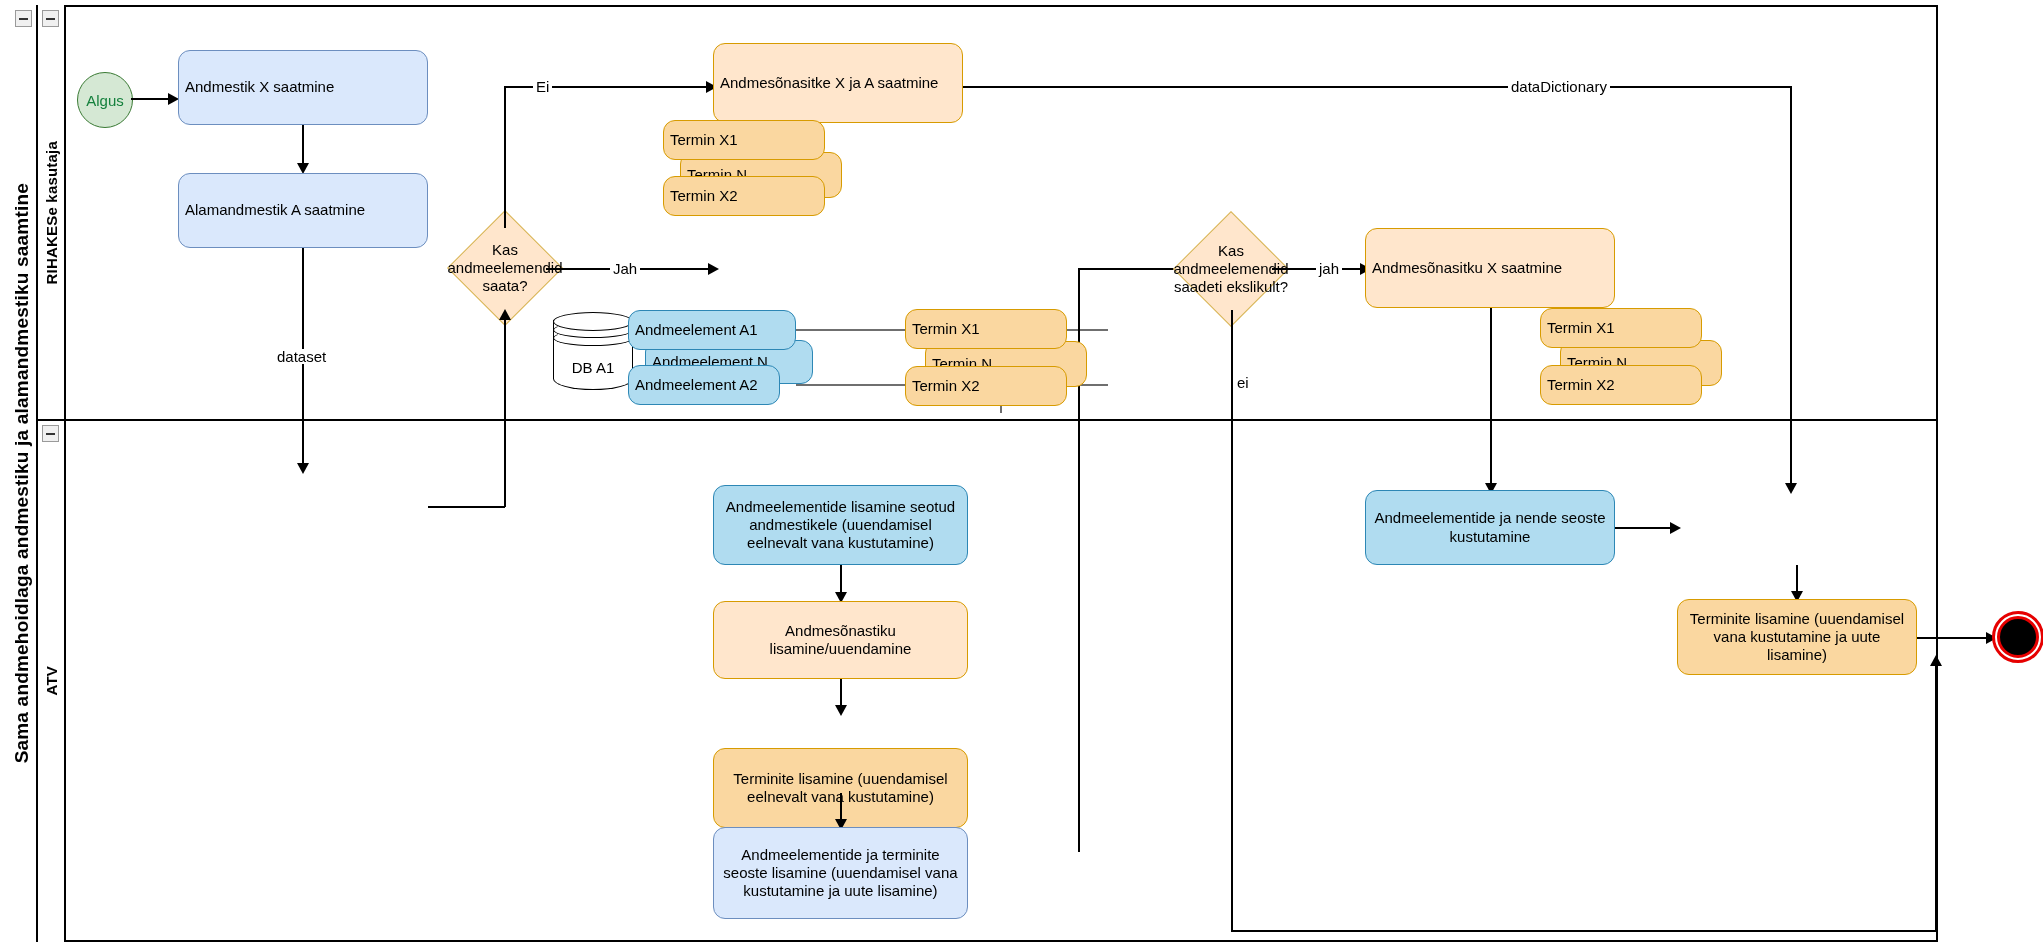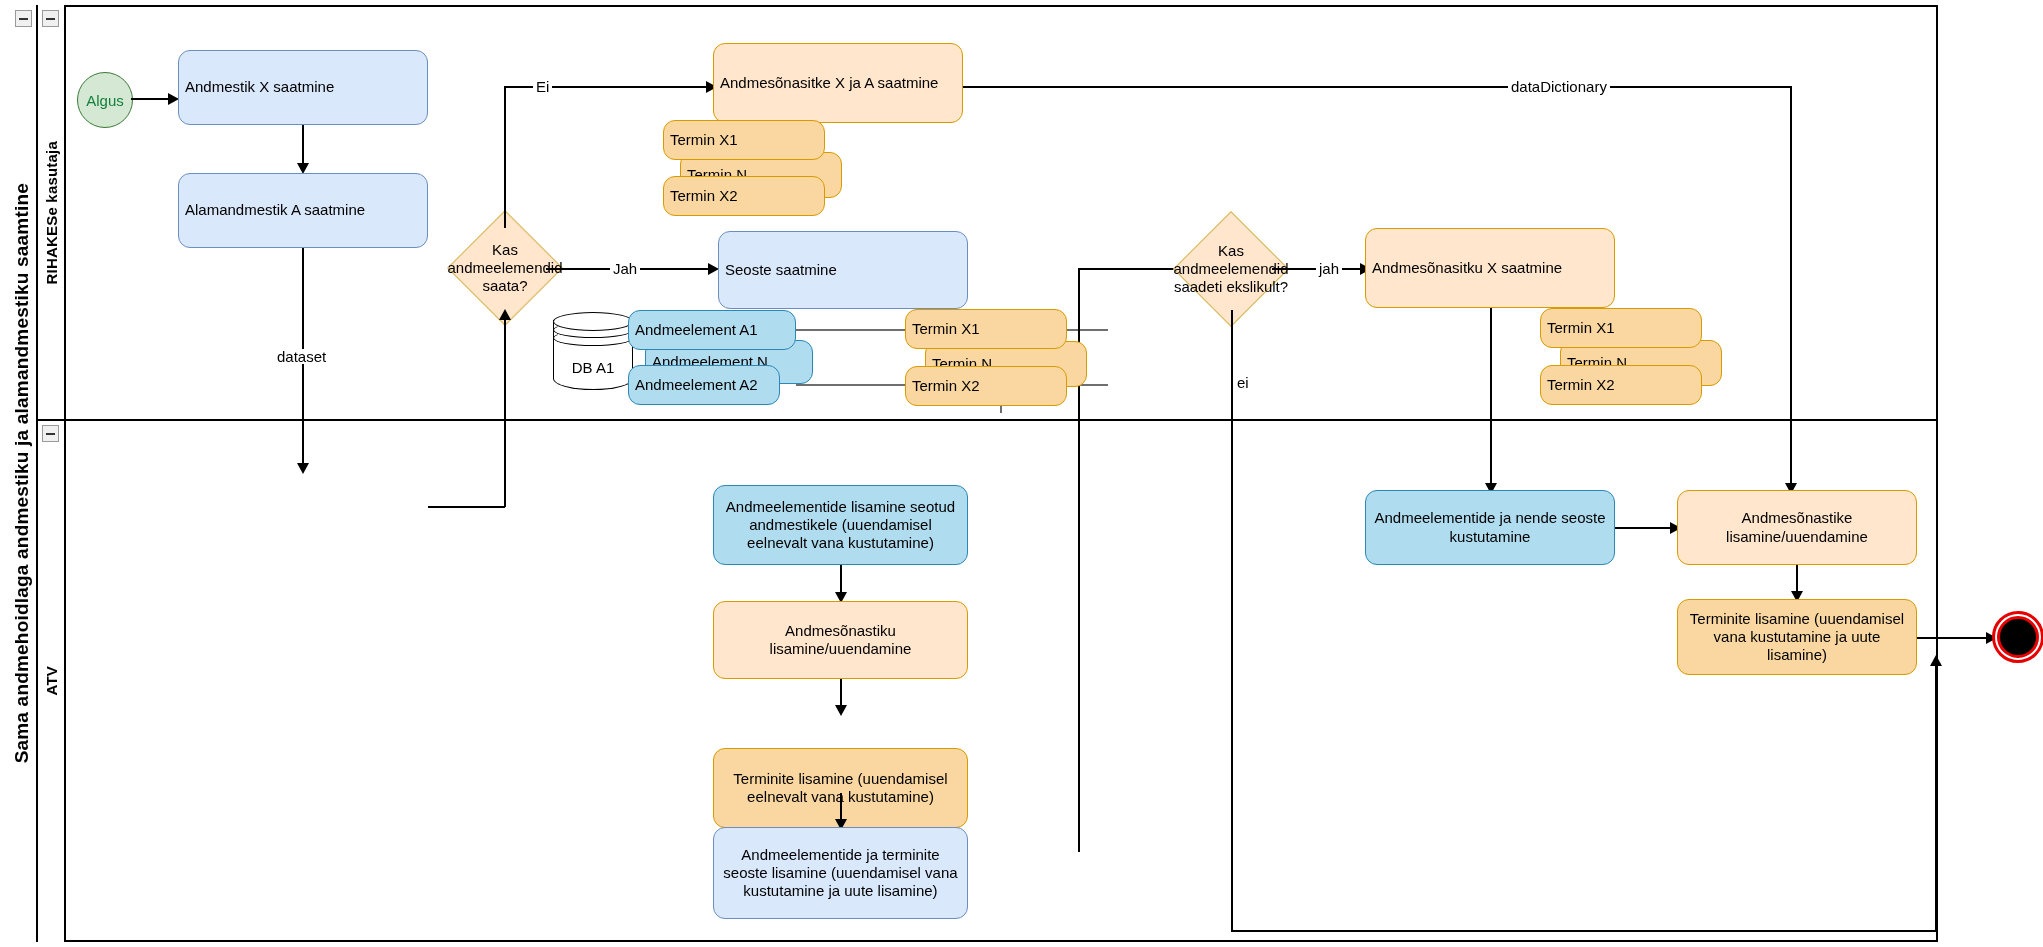--- a/index.html
+++ b/index.html
@@ -174,23 +174,20 @@
   <div class="arrow d" style="left:1785px;top:483px;"></div>
 
   <div class="db" style="left:553px;top:312px;width:80px;height:78px;">
     <div class="db-body"></div>
     <div class="db-l1"></div>
     <div class="db-l2"></div>
     <div class="db-top"></div>
     <div class="db-label">DB A1</div>
   </div>
 
-  <div class="task blue" style="left:718px;top:231px;width:250px;height:78px;">
-    <span>Seoste saatmine</span>
-  </div>
 
   <div class="task blue-dark" style="left:645px;top:340px;width:168px;height:44px;z-index:1;">
     <span>Andmeelement N</span>
   </div>
   <div class="task blue-dark" style="left:628px;top:310px;width:168px;height:40px;z-index:2;">
     <span>Andmeelement A1</span>
   </div>
   <div class="task blue-dark" style="left:628px;top:365px;width:152px;height:40px;z-index:3;">
     <span>Andmeelement A2</span>
   </div>
@@ -270,23 +267,20 @@
   <div class="task blue" style="left:713px;top:827px;width:255px;height:92px;">
     <span>Andmeelementide ja terminite seoste lisamine (uuendamisel vana kustutamine ja uute lisamine)</span>
   </div>
 
   <div class="task blue-dark" style="left:1365px;top:490px;width:250px;height:75px;">
     <span>Andmeelementide ja nende seoste kustutamine</span>
   </div>
   <div class="ln lnh" style="left:1615px;top:527px;width:62px;"></div>
   <div class="arrow r" style="left:1670px;top:522px;"></div>
 
-  <div class="task orange-l" style="left:1677px;top:490px;width:240px;height:75px;">
-    <span>Andmesõnastike lisamine/uuendamine</span>
-  </div>
   <div class="ln lnv" style="left:1796px;top:565px;height:32px;"></div>
   <div class="arrow d" style="left:1791px;top:591px;"></div>
 
   <div class="task orange-m" style="left:1677px;top:599px;width:240px;height:76px;">
     <span>Terminite lisamine (uuendamisel vana kustutamine ja uute lisamine)</span>
   </div>
 
   <div class="ln lnh" style="left:1917px;top:637px;width:76px;"></div>
   <div class="arrow r" style="left:1986px;top:632px;"></div>
 

